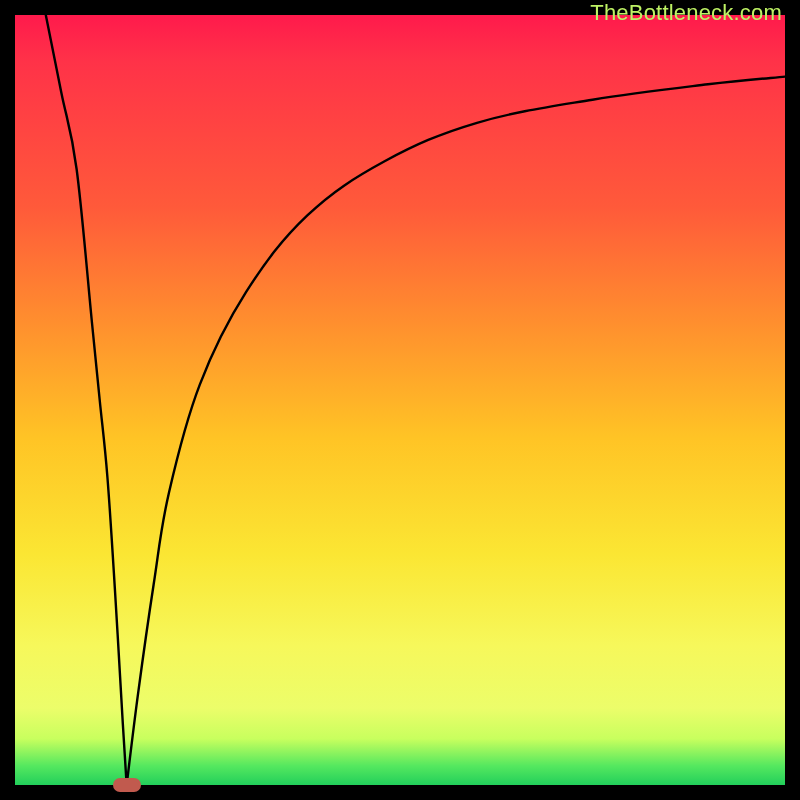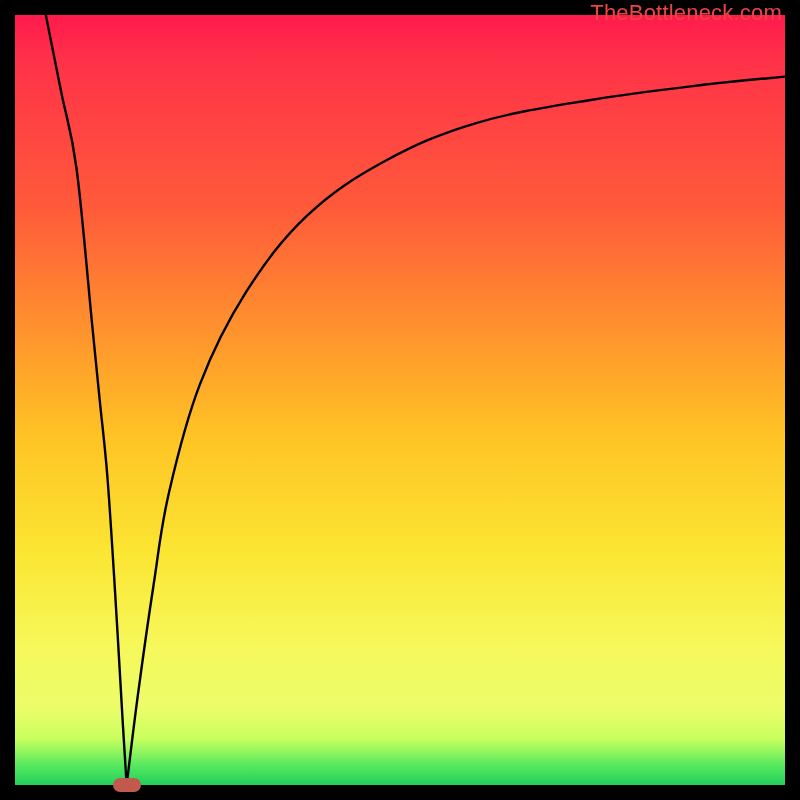--- a/index.html
+++ b/index.html
@@ -40,21 +40,21 @@
       #55e85f 97.5%,
       #22cf5b 100%
     );
   }
   .watermark {
     position: absolute;
     top: 0px;
     right: 18px;
     font-size: 22px;
     font-weight: 500;
-    color: #ef4444;
+    color: #bef264;
     letter-spacing: 0.2px;
     user-select: none;
   }
   svg.curve {
     position: absolute;
     top: 0;
     left: 0;
     width: 770px;
     height: 770px;
     overflow: visible;

